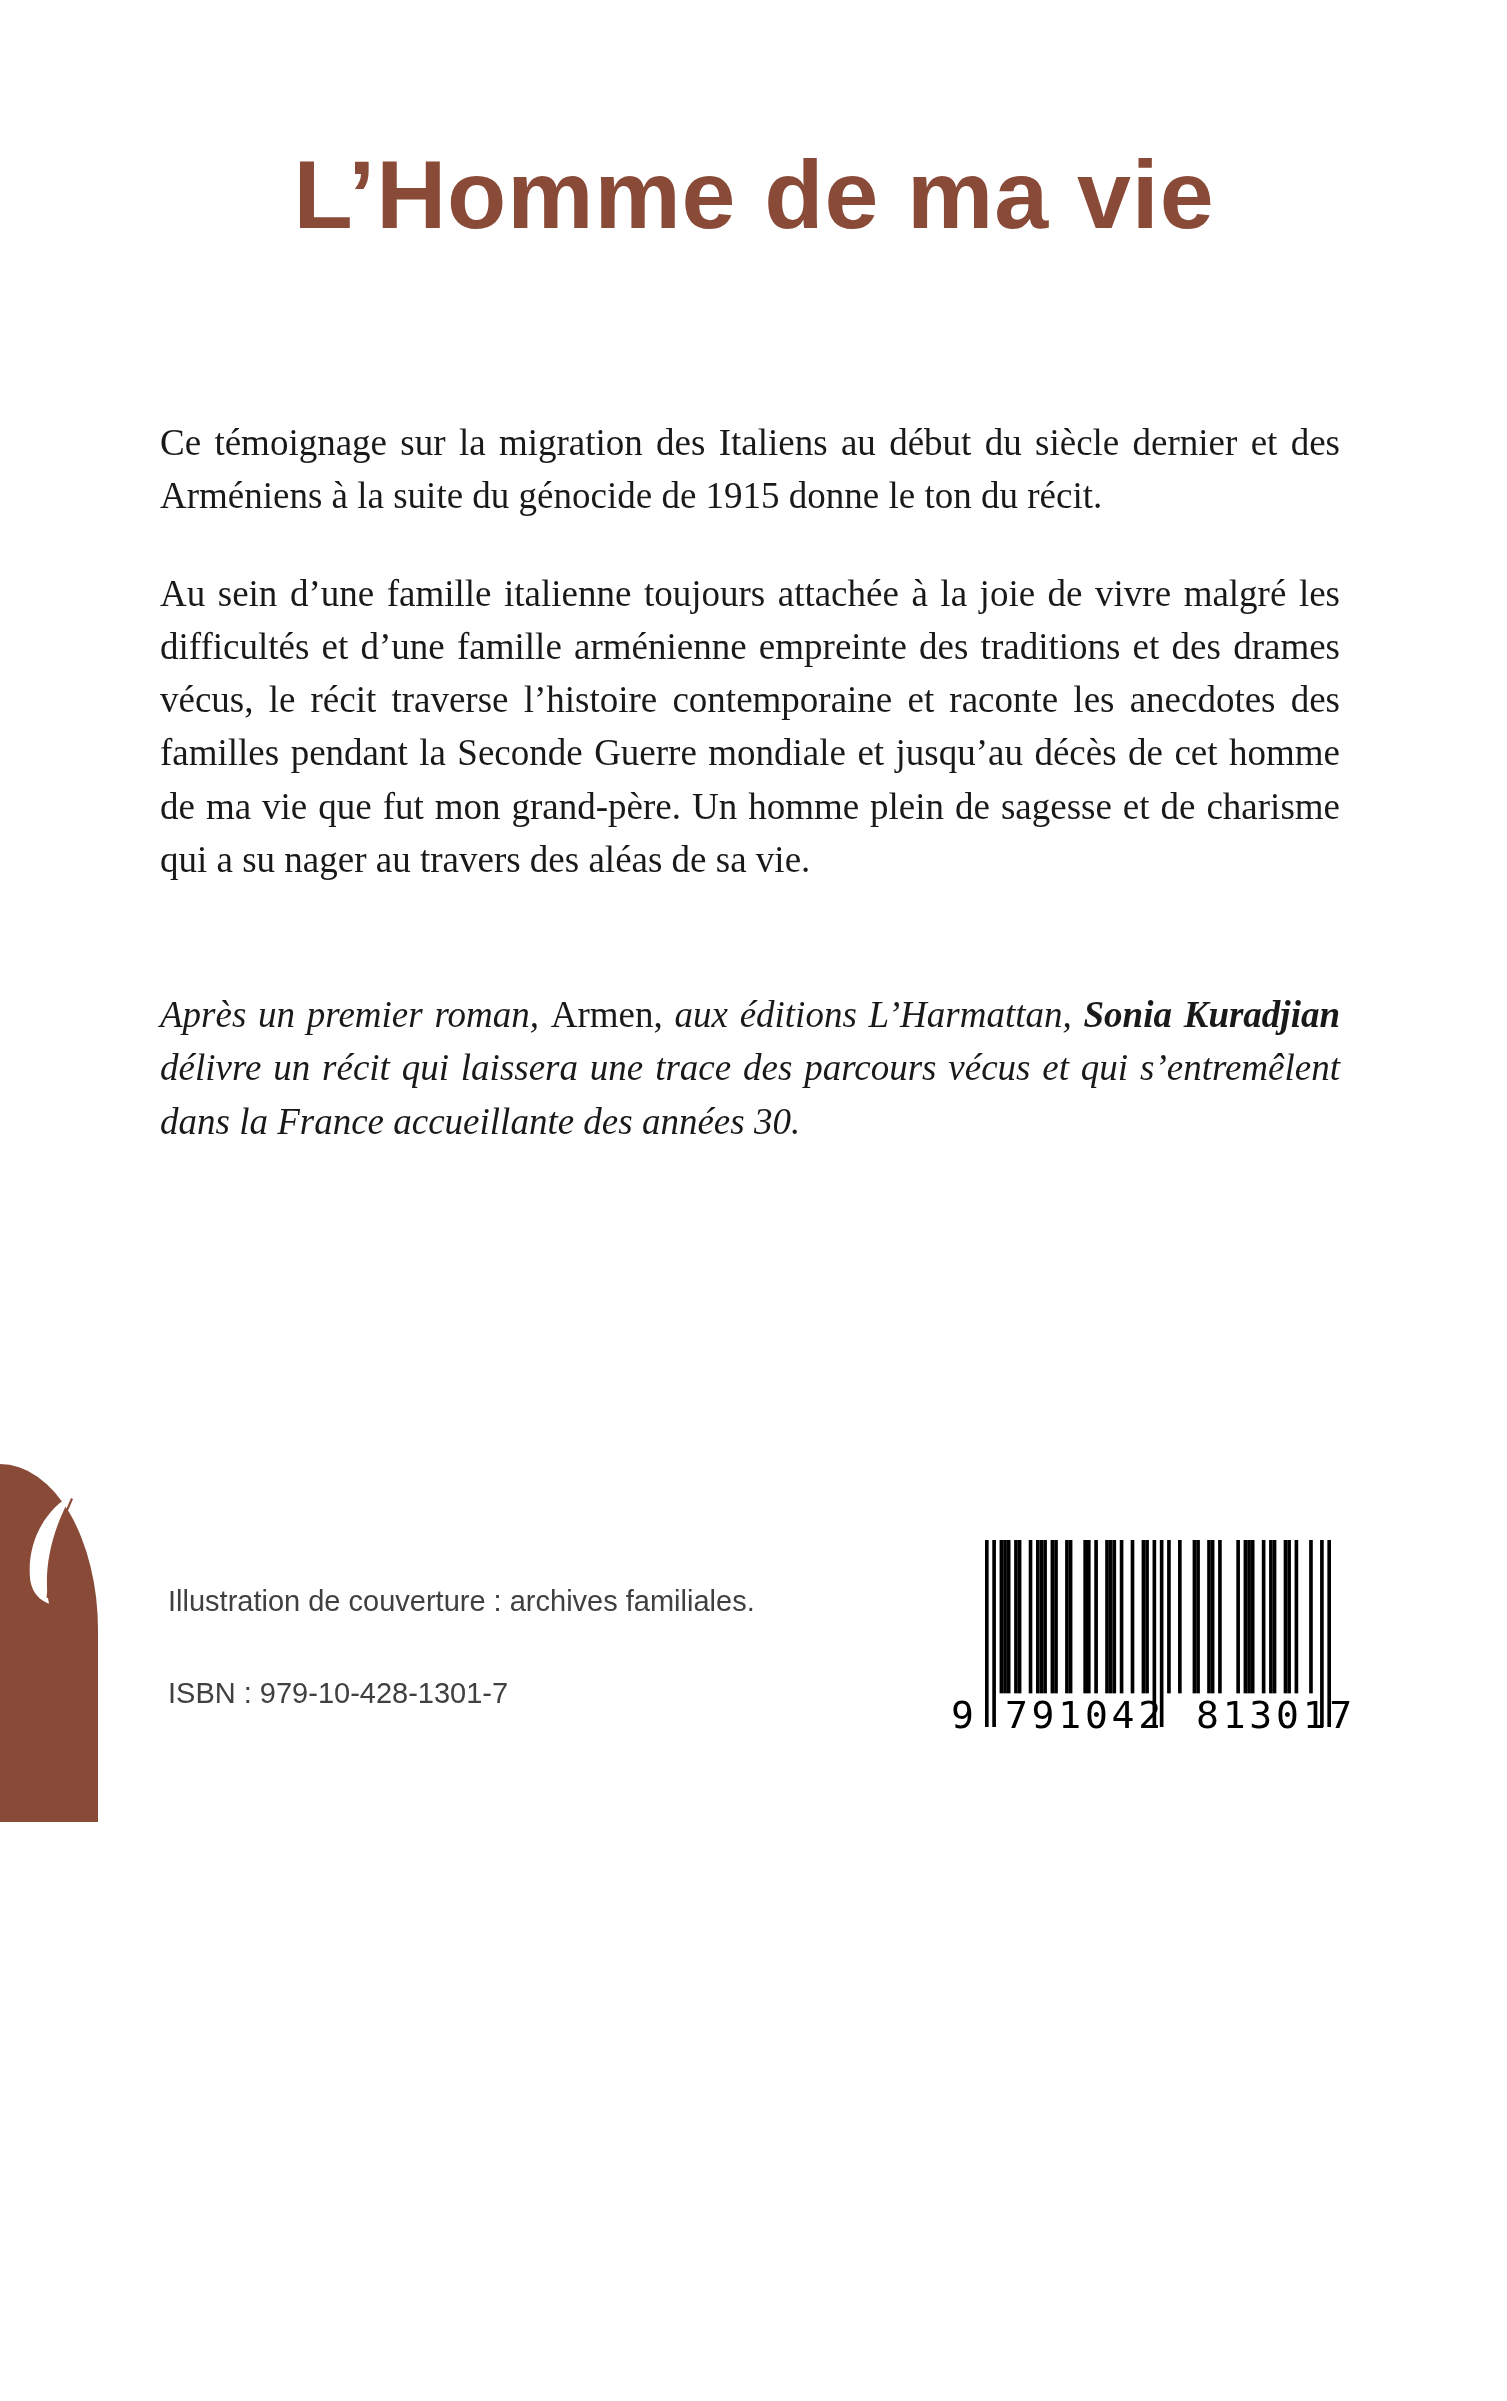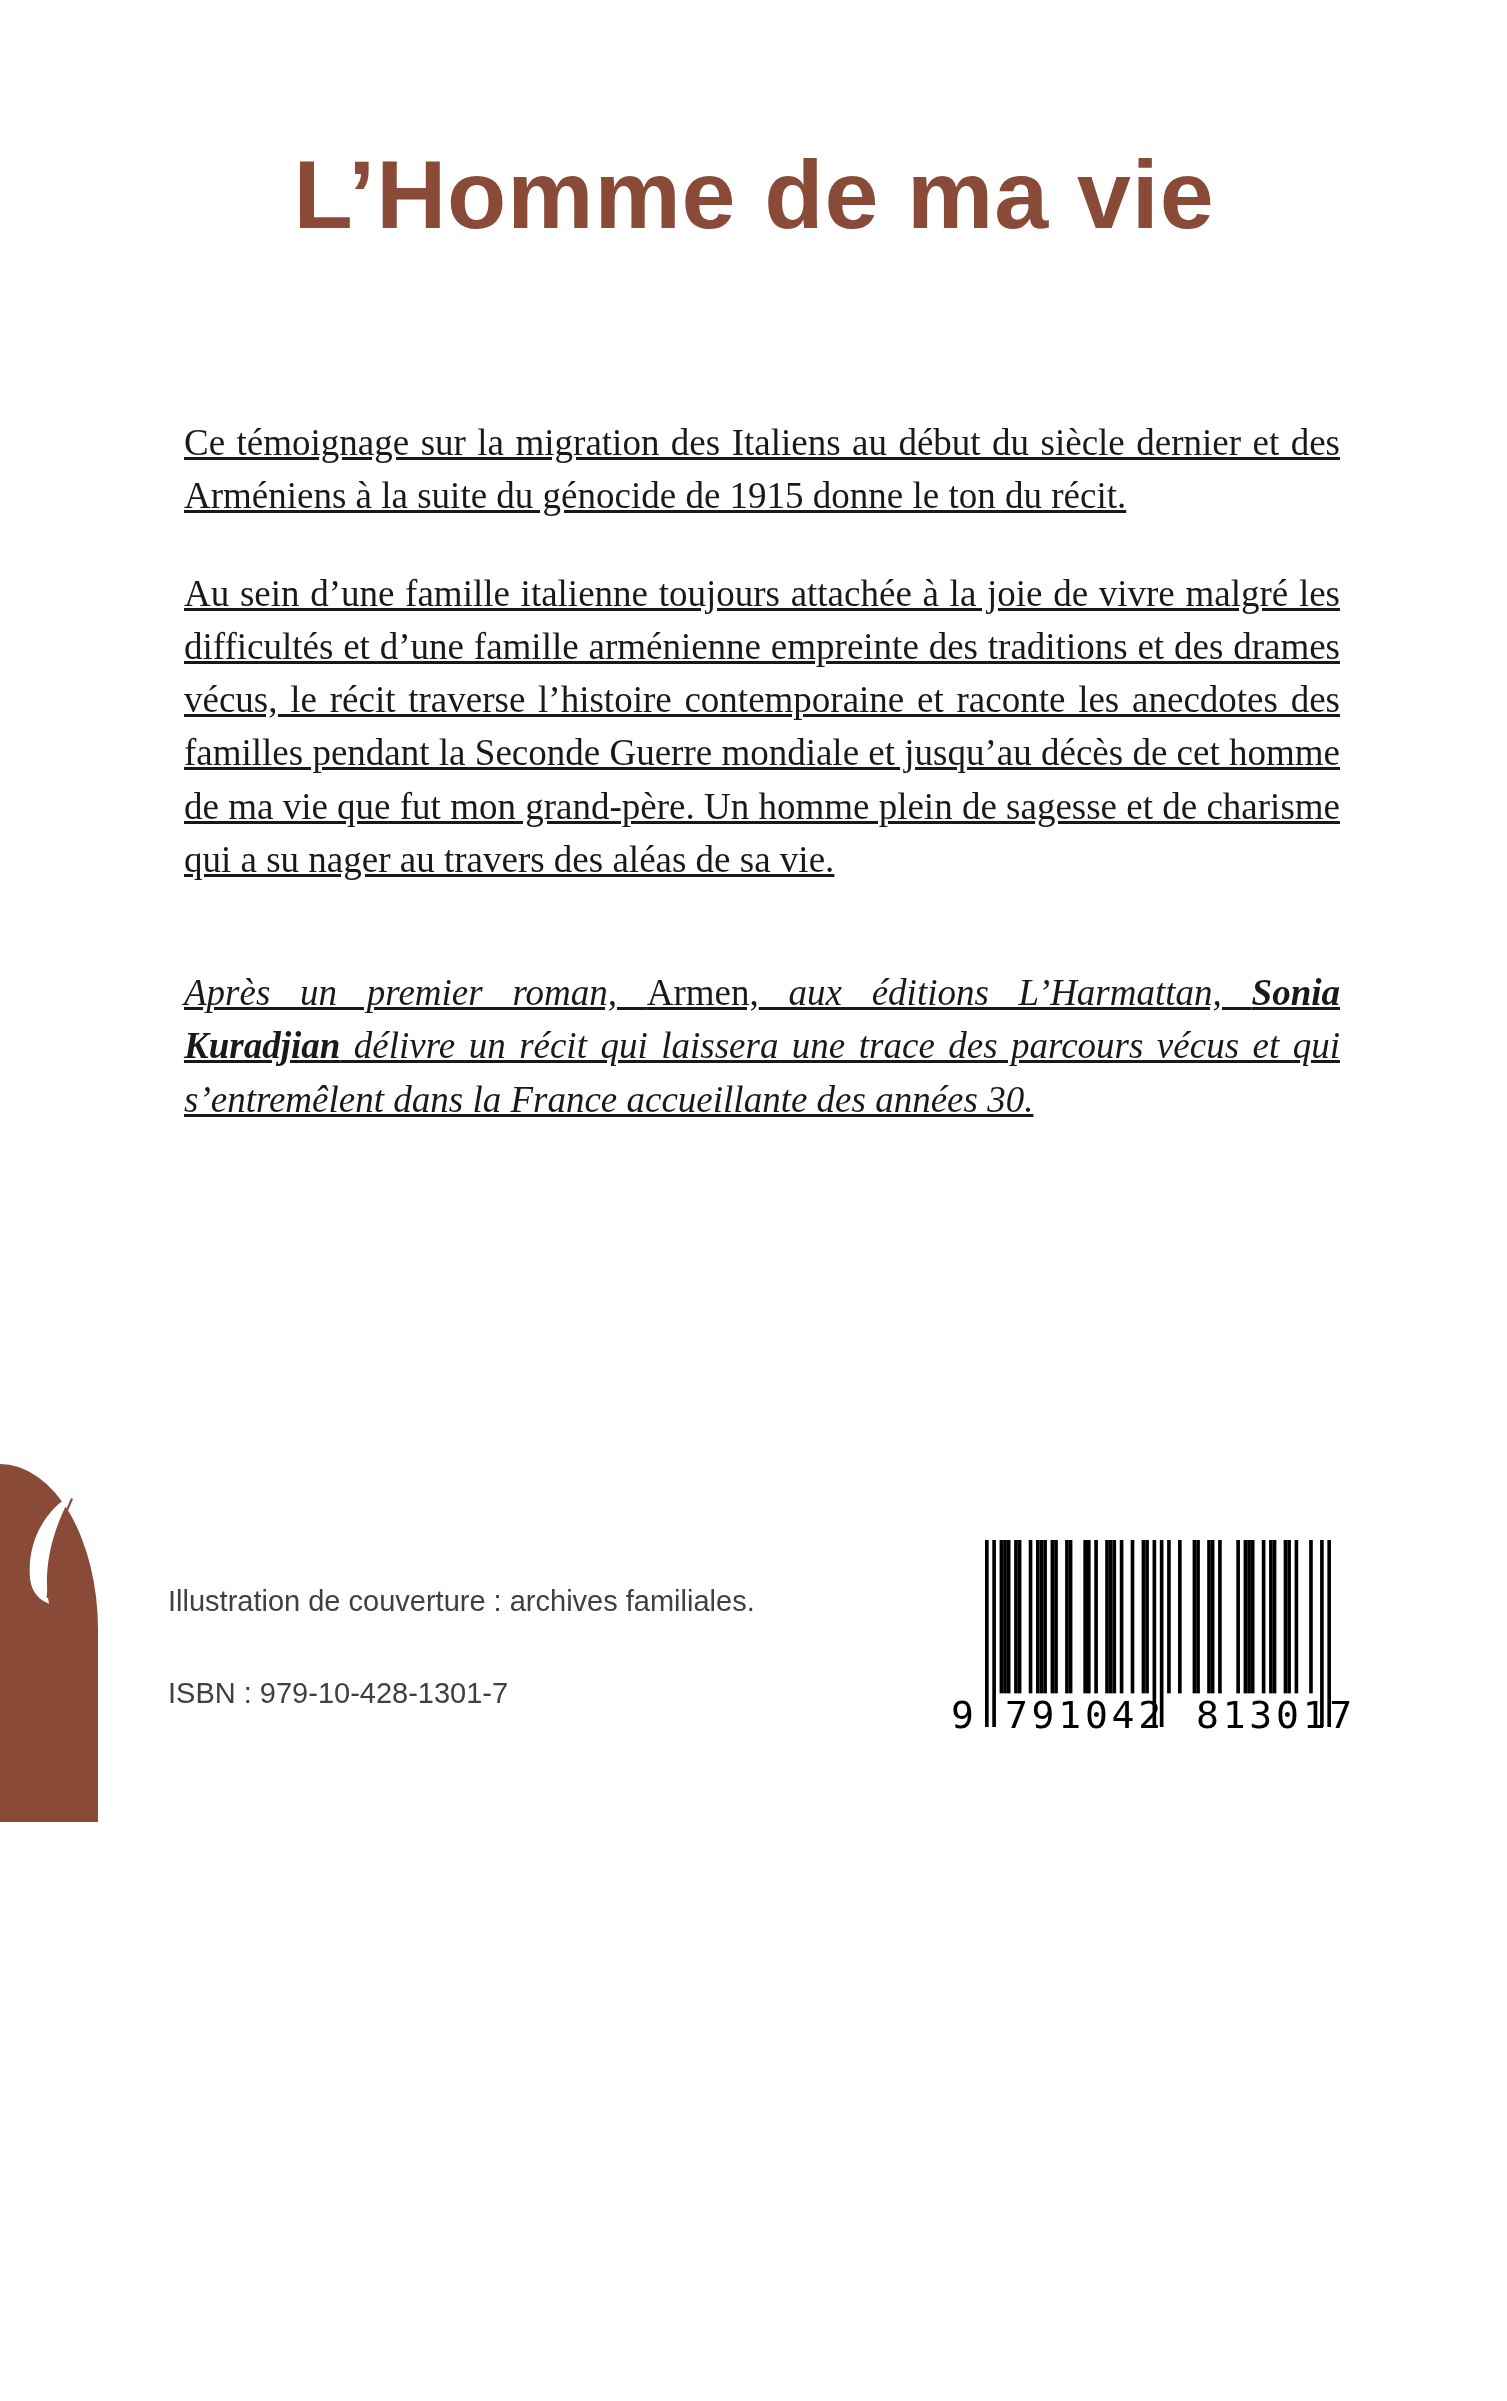--- a/index.html
+++ b/index.html
@@ -18,33 +18,32 @@
     text-align:center;
     font-family:"Liberation Sans", sans-serif;
     font-weight:700;
     font-size:97px;
     line-height:1.05;
     color:#8a4a38;
     letter-spacing:0.9px;
   }
   .body-block {
     position:absolute;
-    left:184px;
+    left:160px;
     right:168px;
     top:416px;
-    text-decoration:underline;
   }
   .body-block p {
     font-size:37px;
     line-height:1.44;
     text-align:justify;
     margin-bottom:44px;
   }
   .author-note {
-    margin-top:80px;
+    margin-top:102px;
     font-size:32px;
     line-height:1.52;
     text-align:justify;
     font-style:italic;
   }
   .seg-italic { font-style:italic; }
   .seg-roman { font-style:normal; }
   .seg-bold-italic { font-style:italic; font-weight:700; }
 
   .spine {

